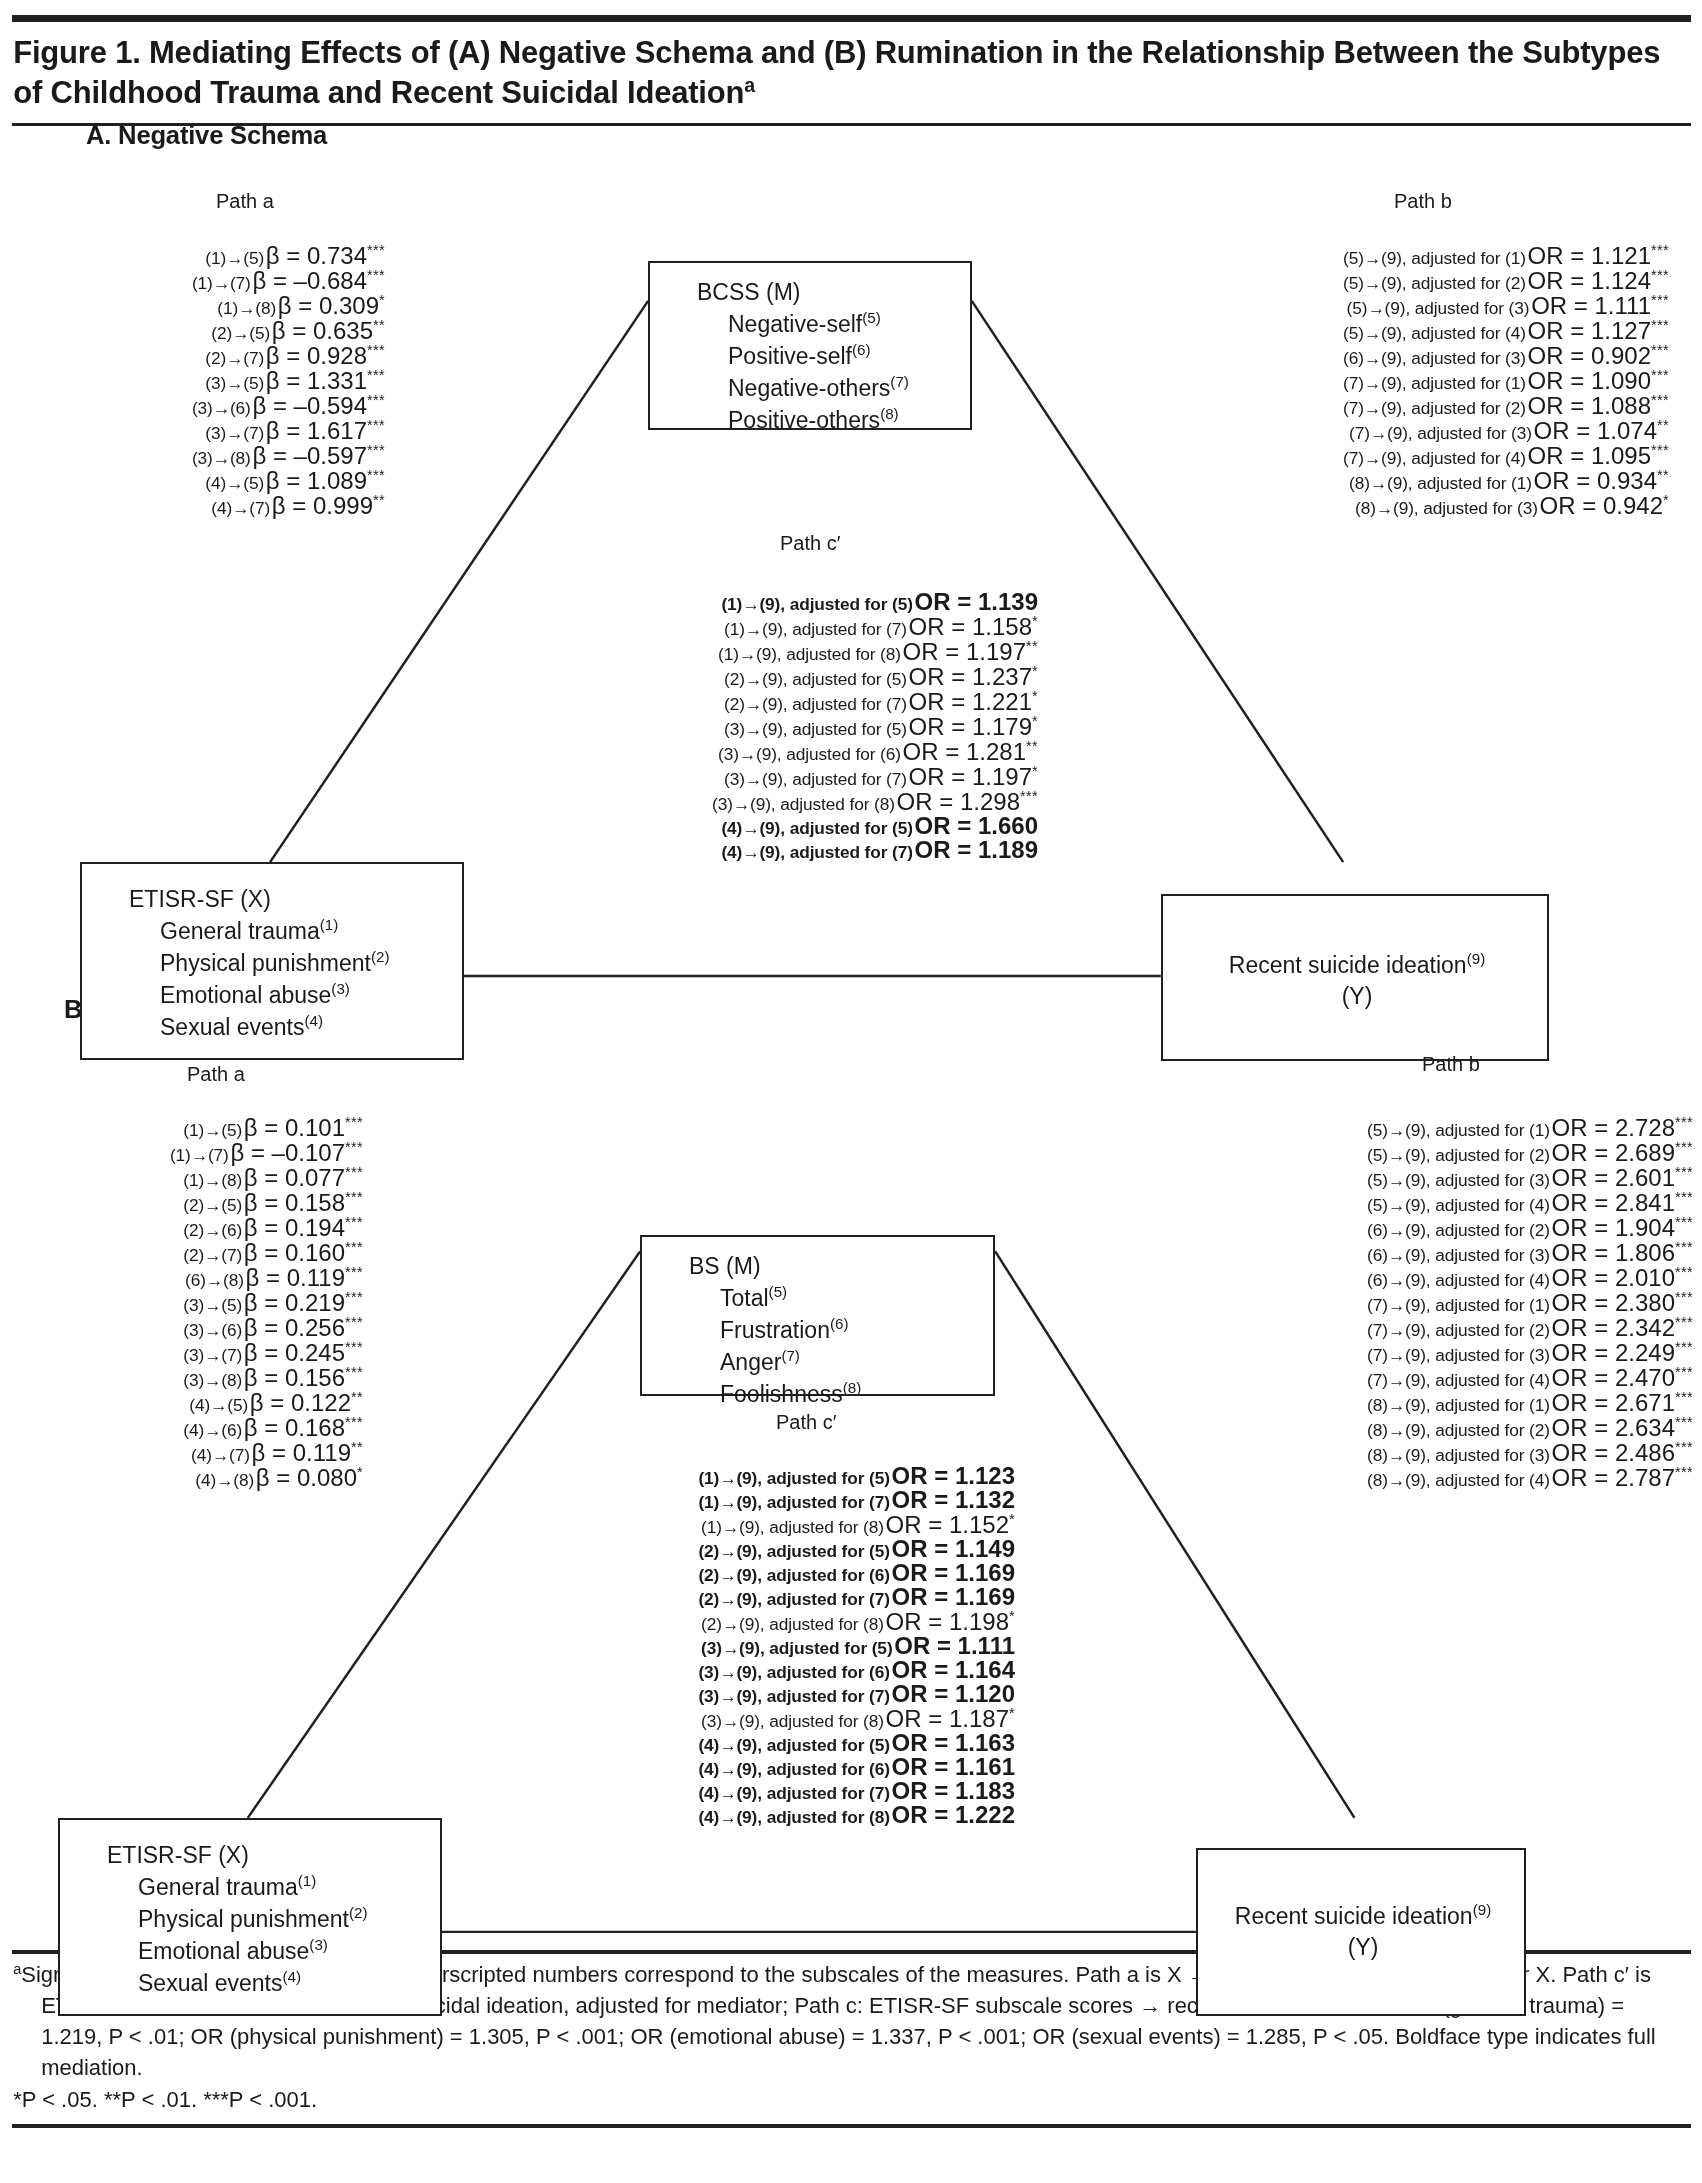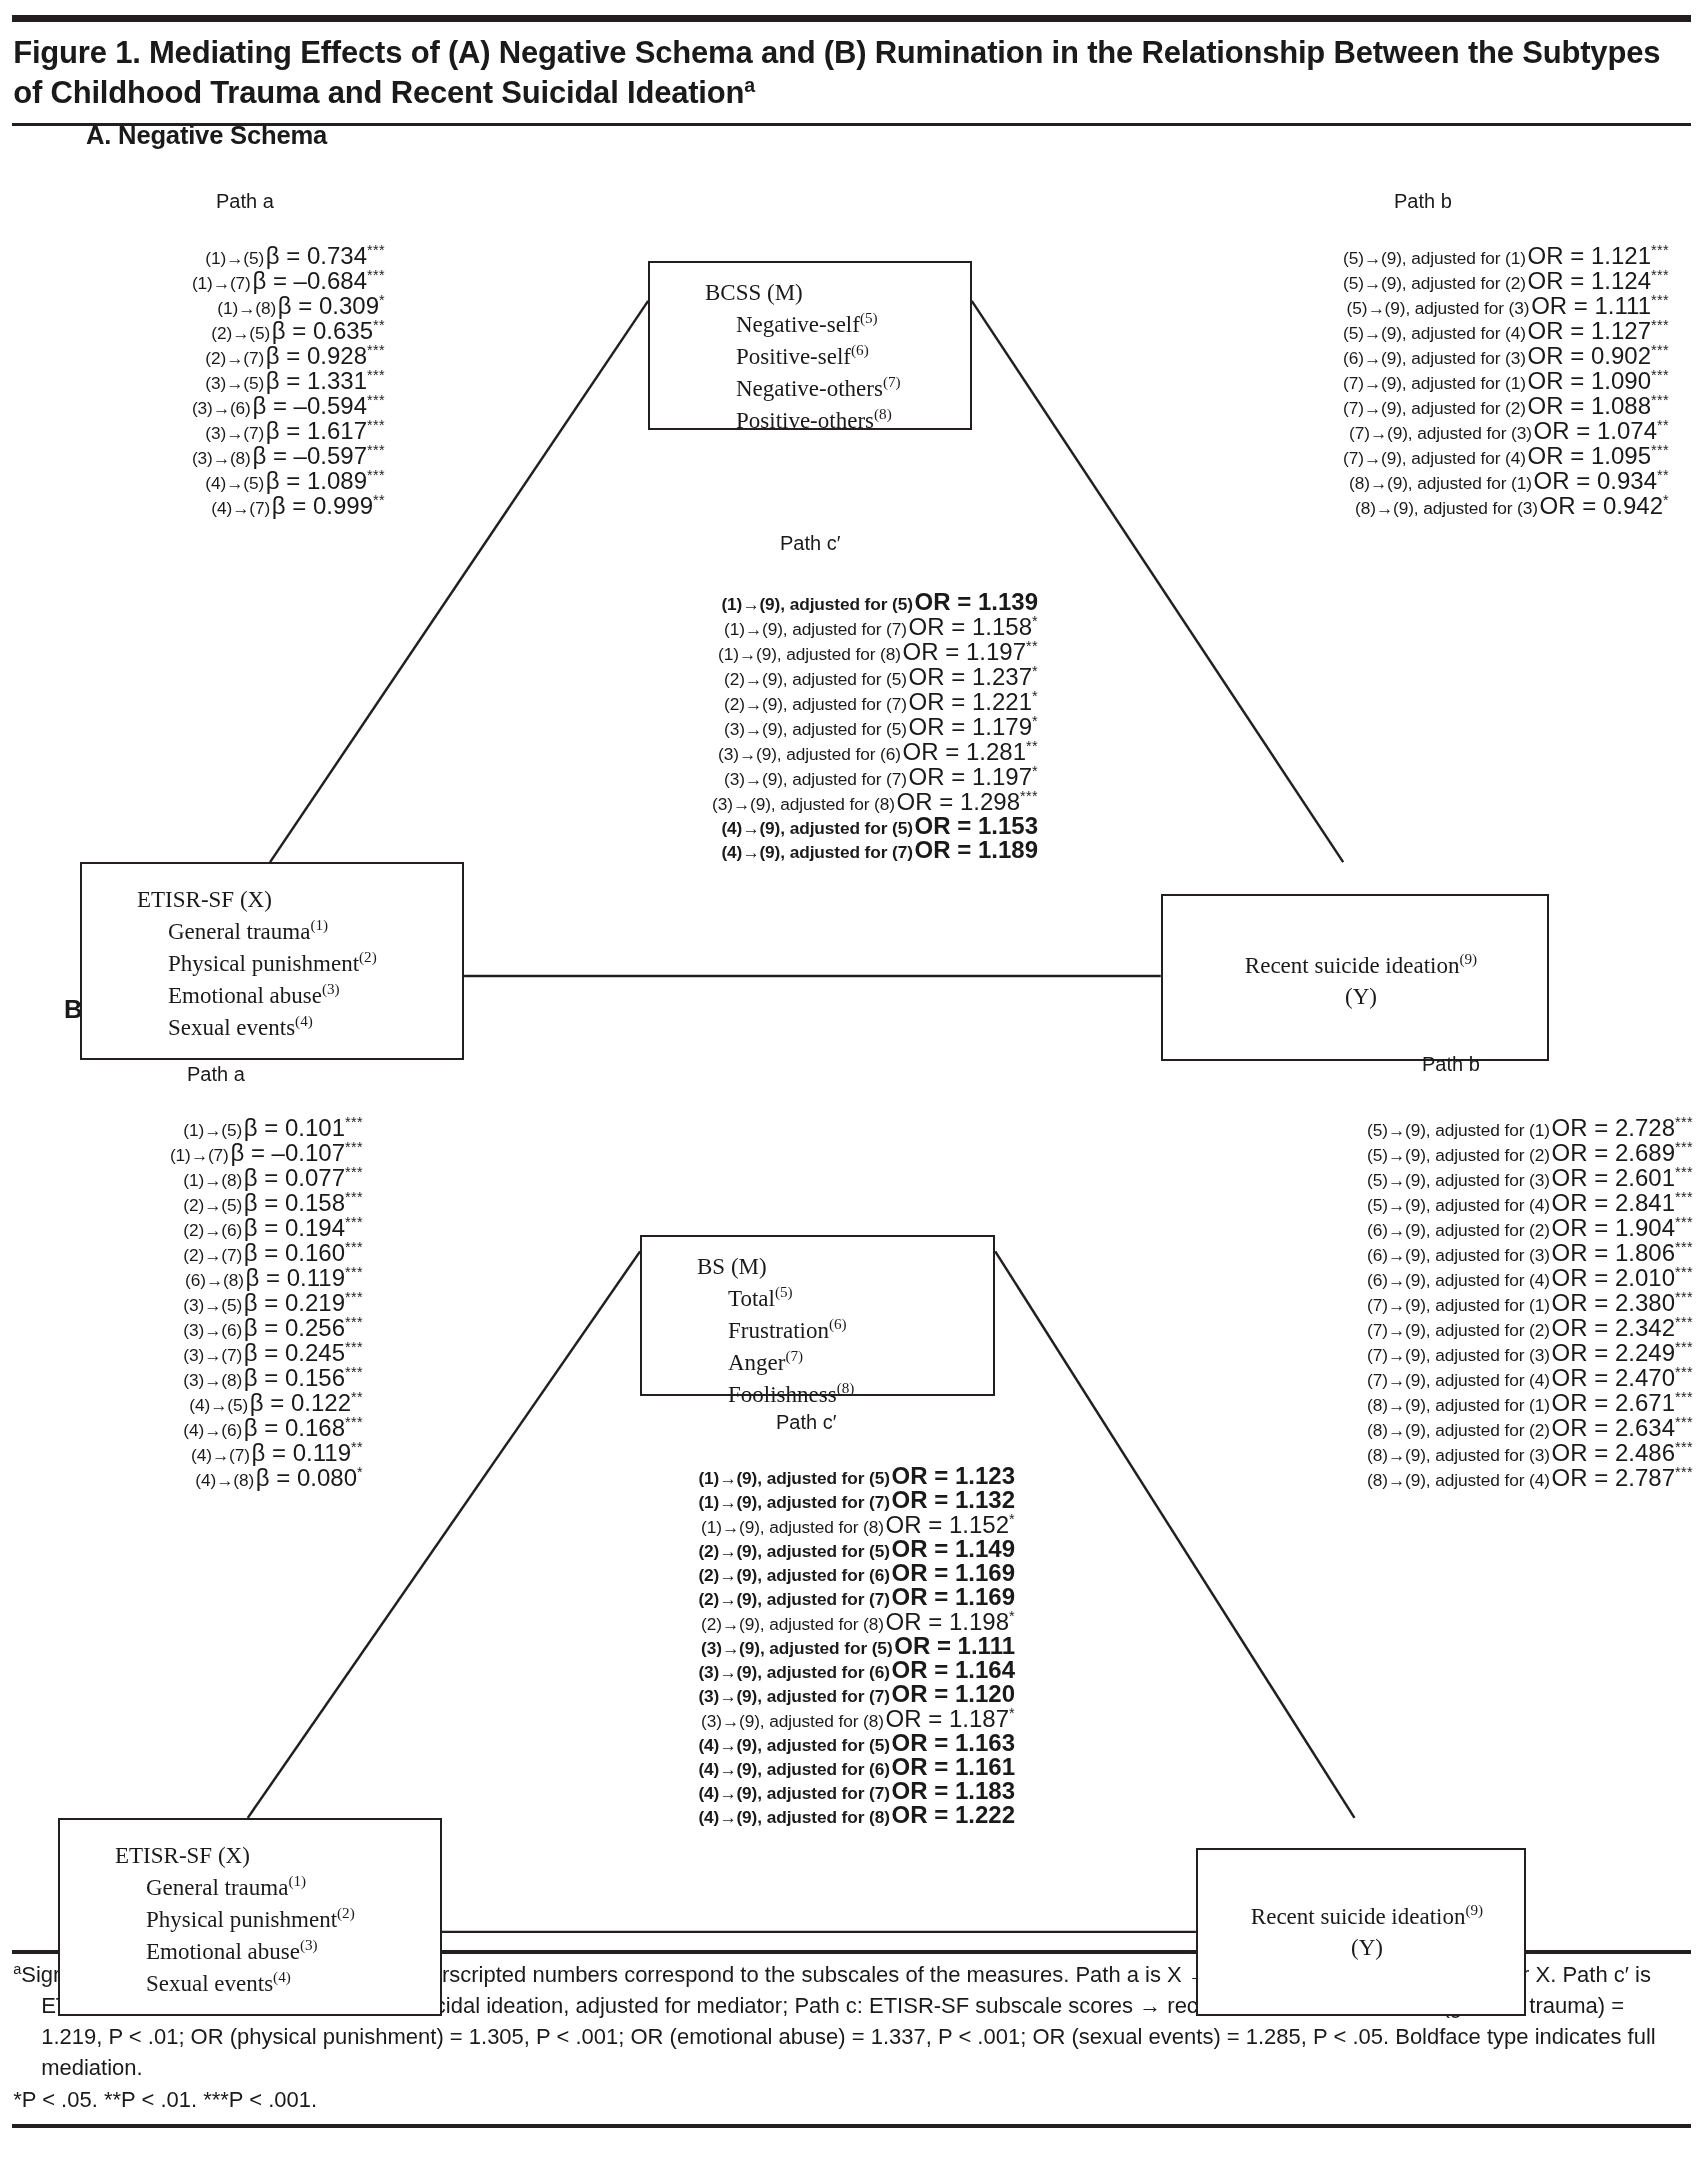--- a/index.html
+++ b/index.html
@@ -27,21 +27,21 @@
   .panel{position:relative;}
   .panel-title{
     font-size:25.6px;font-weight:bold;letter-spacing:-0.2px;
   }
 
   
   .node-box{
     position:absolute;border:2.5px solid #231f20;background:#fff;
     box-sizing:border-box;z-index:3;
   }
-  .node-inner{font-size:23px;line-height:1.36;padding:14px 0 0 12px;font-family:Liberation Serif, serif;}
+  .node-inner{font-size:23px;line-height:1.36;padding:14px 0 0 4px;}
   .node-head{padding-left:43px;}
   .node-sub{padding-left:74px;}
   sup.ss{font-size:0.66em;vertical-align:super;}
 
   
   .path-label{position:absolute;font-size:20px;z-index:4;}
 
   
   .stat-list{position:absolute;z-index:4;}
   .stat-row{
@@ -251,21 +251,21 @@
         <div class="stat-row">
           <span class="stat-key">(3)→(9), adjusted for (7)</span>
           <span class="stat-val">OR = 1.197<sup>*</sup></span>
         </div>
         <div class="stat-row">
           <span class="stat-key">(3)→(9), adjusted for (8)</span>
           <span class="stat-val">OR = 1.298<sup>***</sup></span>
         </div>
         <div class="stat-row bold">
           <span class="stat-key">(4)→(9), adjusted for (5)</span>
-          <span class="stat-val">OR = 1.153</span>
+          <span class="stat-val">OR = 1.660</span>
         </div>
         <div class="stat-row bold">
           <span class="stat-key">(4)→(9), adjusted for (7)</span>
           <span class="stat-val">OR = 1.189</span>
         </div>
       </div>
   </div>
 
   <div class="panel" style="position:absolute;left:0;top:987px;width:1703px;height:954px;">
 

